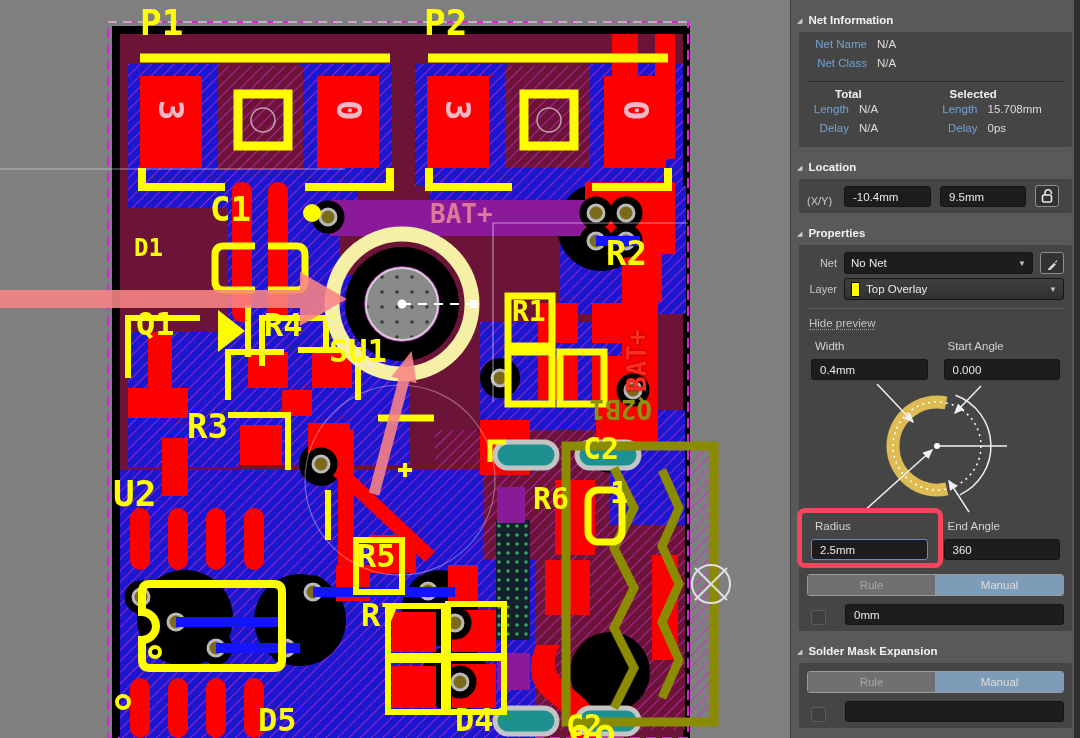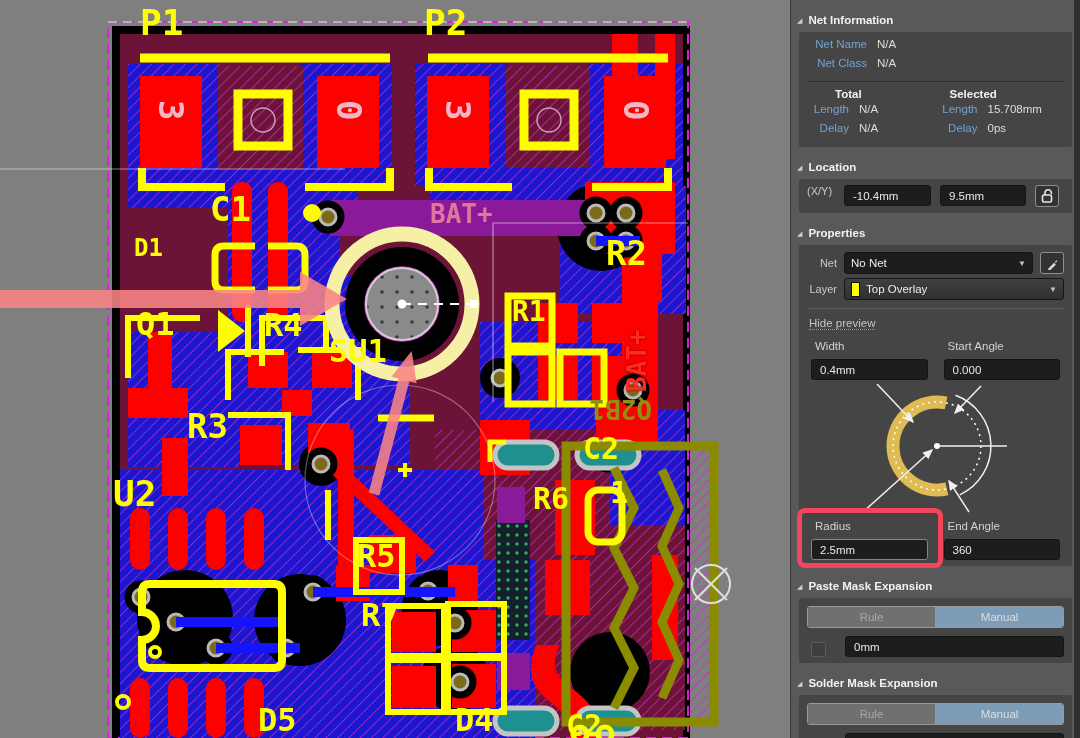--- a/index.html
+++ b/index.html
@@ -39,21 +39,21 @@
   .ni-sep{border-top:1px solid #2e2e2e;margin:5px 0 3px 0}
   .ni-cols{display:flex}
   .ni-col{width:50%}
   .ni-chead{font-weight:bold;color:#f0f0f0;height:18px;display:flex;align-items:center}
   .ni-col .ni-row .lab2{width:52px;text-align:right;padding-right:10px}
   .blue{color:var(--label-blue)} .gray{color:#cfcfcf}
 
   .fld{background:var(--field-bg);border:1px solid #151515;border-radius:3px;color:#e8e8e8;
     font-size:11.5px;padding:1px 8px;height:21px;font-family:"Liberation Sans",sans-serif}
   input.fld{outline:none}
-  .loc-row{display:flex;align-items:flex-start;gap:9px}
+  .loc-row{display:flex;align-items:flex-end;gap:9px}
   .loc-row .lab{color:#c9c9c9;width:28px;font-size:11px}
   .sq-btn{width:24px;height:22px;background:#323232;border:1px solid #8f8f8f;border-radius:3px;
     display:flex;align-items:center;justify-content:center;flex:0 0 auto}
 
   .prop-row{display:flex;align-items:center;gap:7px;height:24px;margin-bottom:2px}
   .prop-row .lab{color:#c9c9c9;width:30px;text-align:right;font-size:11px}
   .dd{flex:1;display:flex;align-items:center;background:var(--field-bg);border:1px solid #151515;
     border-radius:3px;height:22px;padding:0 6px;color:#ececec;gap:6px}
   .dd.layer{background:linear-gradient(#404040,#303030)}
   .dd .grow{flex:1}
@@ -490,24 +490,20 @@
           <div class="f-lab">Radius</div>
           <input class="fld focus" style="width: 100%;" value="2.5mm">
         </div>
         <div>
           <div class="f-lab">End Angle</div>
           <input class="fld" style="width: 100%;" value="360">
         </div>
       </div>
     </div>
 
-    <div class="sec-h">
-      <span class="tri">◢</span>
-      <span class="t">Paste Mask Expansion</span>
-    </div>
     <div class="sec-box">
       <div class="toggle">
         <span class="seg rule">Rule</span>
         <span class="seg manual">Manual</span>
       </div>
       <div class="mask-row">
         <span class="chk"></span>
         <input class="fld" value="0mm" style="">
       </div>
     </div>

